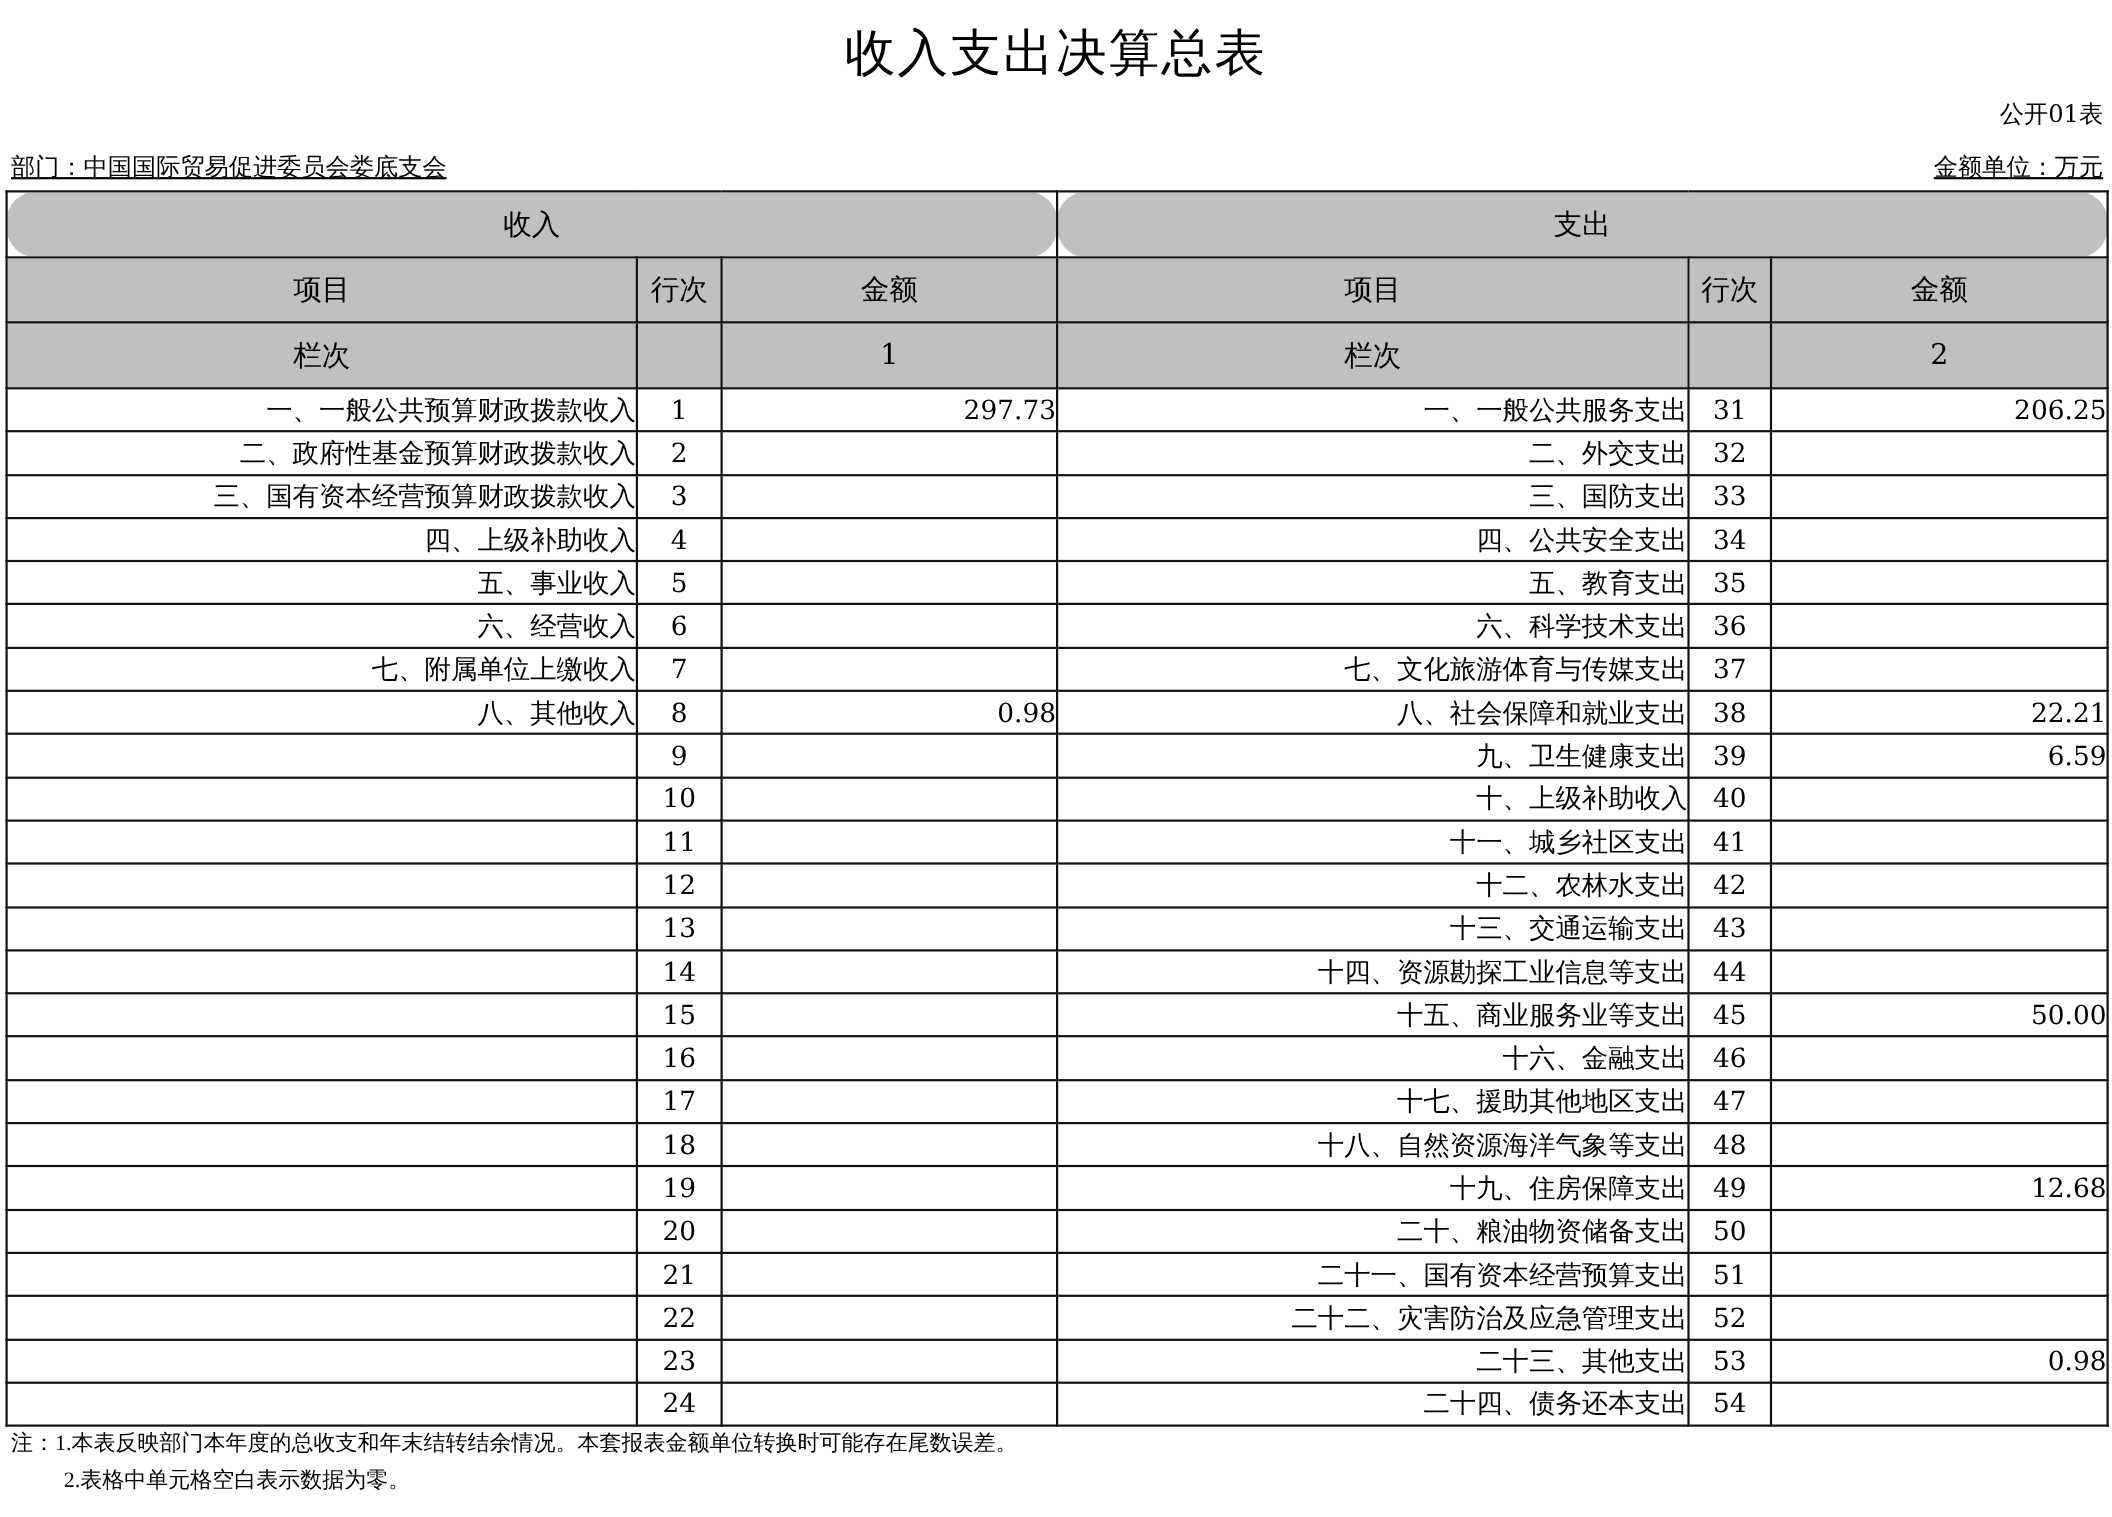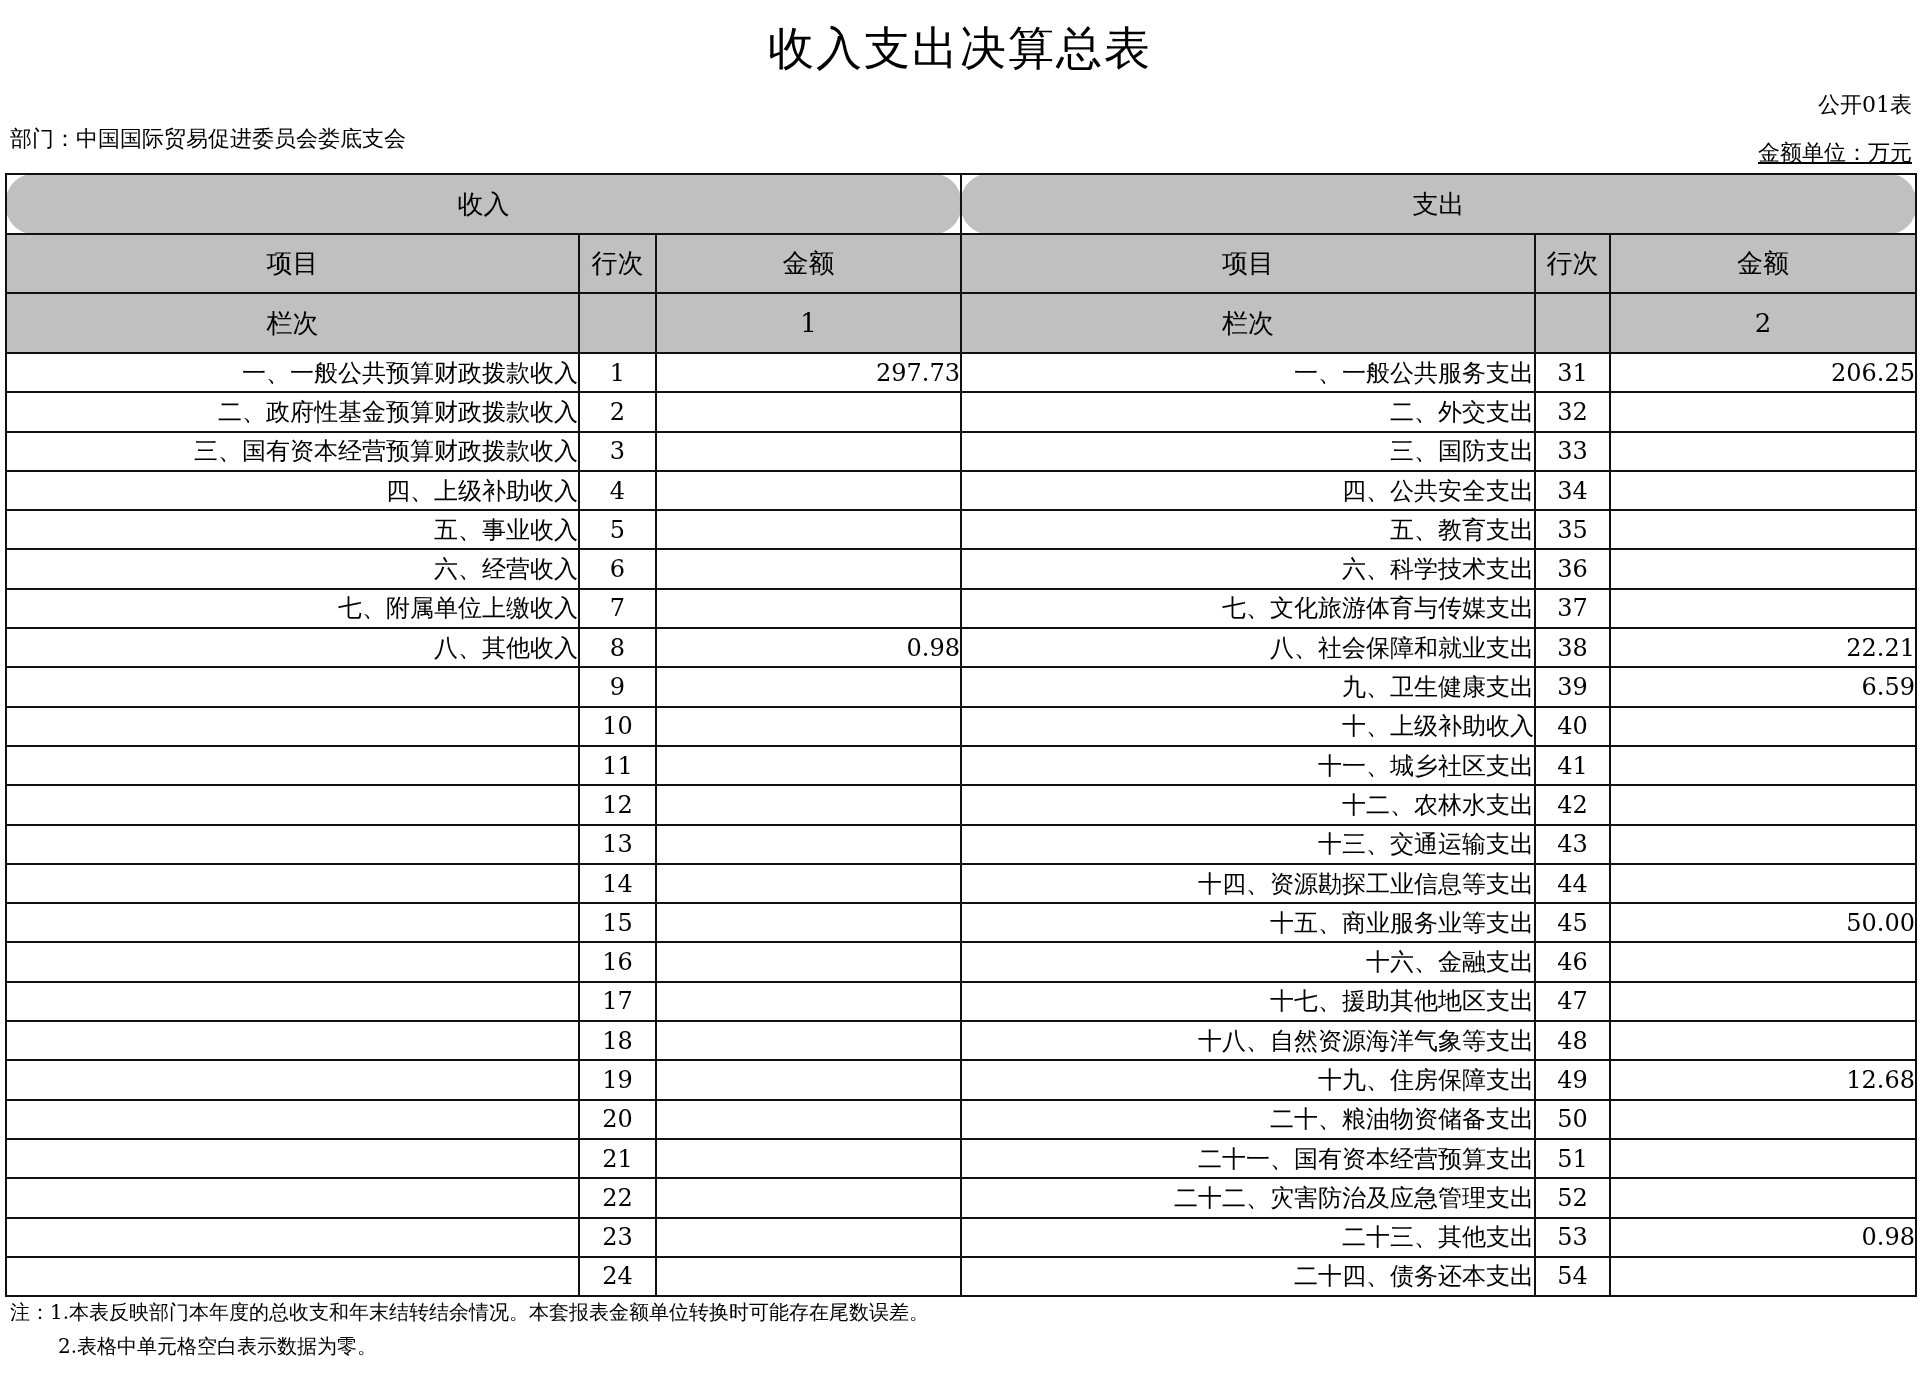--- a/index.html
+++ b/index.html
@@ -8,42 +8,42 @@
     font-family: "DejaVu Serif", "Liberation Serif", serif; color: #000;
   }
   .title {
     position: absolute; left: 0; top: 18px; width: 1920px; text-align: center;
     font-size: 46px; letter-spacing: 2px; line-height: 60px;
   }
   .form-no {
     position: absolute; right: 8px; top: 90px; font-size: 22px; line-height: 30px;
   }
   .dept {
-    position: absolute; left: 10px; top: 124px; font-size: 22px; line-height: 30px;
+    position: absolute; left: 10px; top: 138px; font-size: 22px; line-height: 30px; text-decoration: underline;
   }
   .unit {
     position: absolute; right: 8px; top: 138px; font-size: 22px; line-height: 30px; text-decoration: underline;
   }
   table.main {
     position: absolute; left: 5px; top: 173px; width: 1910px;
     border-collapse: collapse; table-layout: fixed;
   }
   table.main td {
     border: 2px solid #111; padding: 0; overflow: hidden; white-space: nowrap;
     font-size: 24px;
   }
   tr.h1 td { height: 58px; background: #c0c0c0; text-align: center; font-size: 26px; border-radius: 27px; }
   tr.h2 td { height: 57px; background: #c0c0c0; text-align: center; font-size: 26px; }
   tr.h3 td { height: 58px; background: #c0c0c0; text-align: center; font-size: 26px; }
   tr.row td { height: 37.3px; line-height: 34px; }
   td.item { text-align: right; padding-left: 2px; }
   td.line { text-align: center; }
   td.amt  { text-align: right; padding-right: 0; }
   .note {
-    position: absolute; left: 10px; font-size: 20px; line-height: 28px;
+    position: absolute; left: 10px; font-size: 20px; line-height: 28px; font-family: Liberation Serif, serif;
   }
   .note1 { top: 1298px; }
   .note2 { top: 1332px; left: 58px; }
 </style>
 </head>
 <body>
 
 <div class="title">收入支出决算总表</div>
 <div class="form-no">公开01表</div>
 <div class="dept">部门：中国国际贸易促进委员会娄底支会</div>

